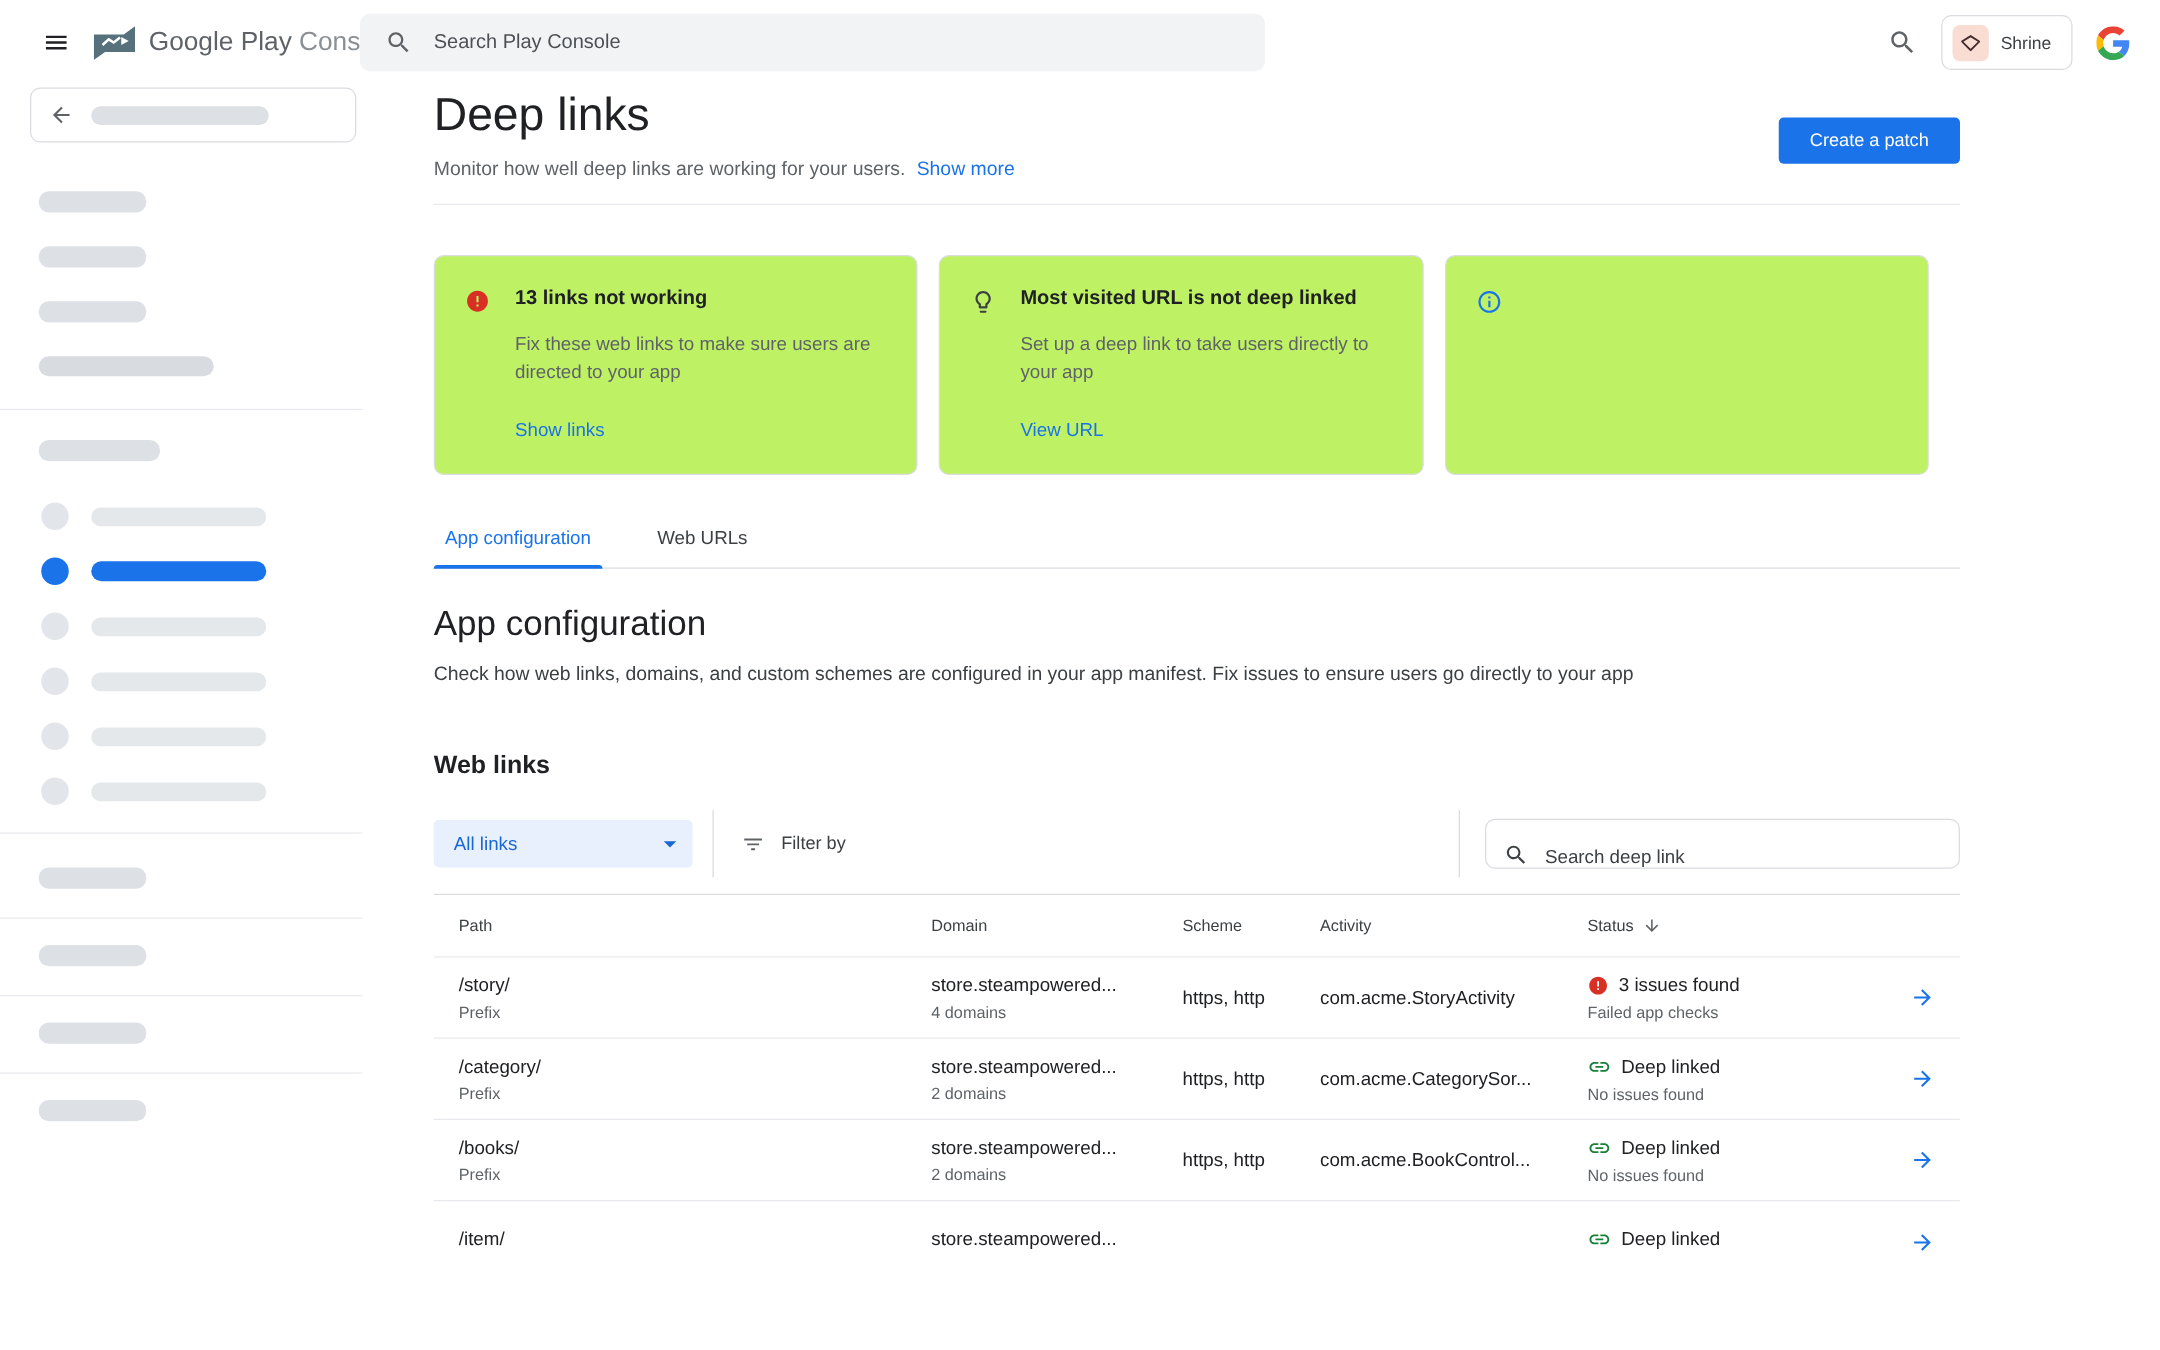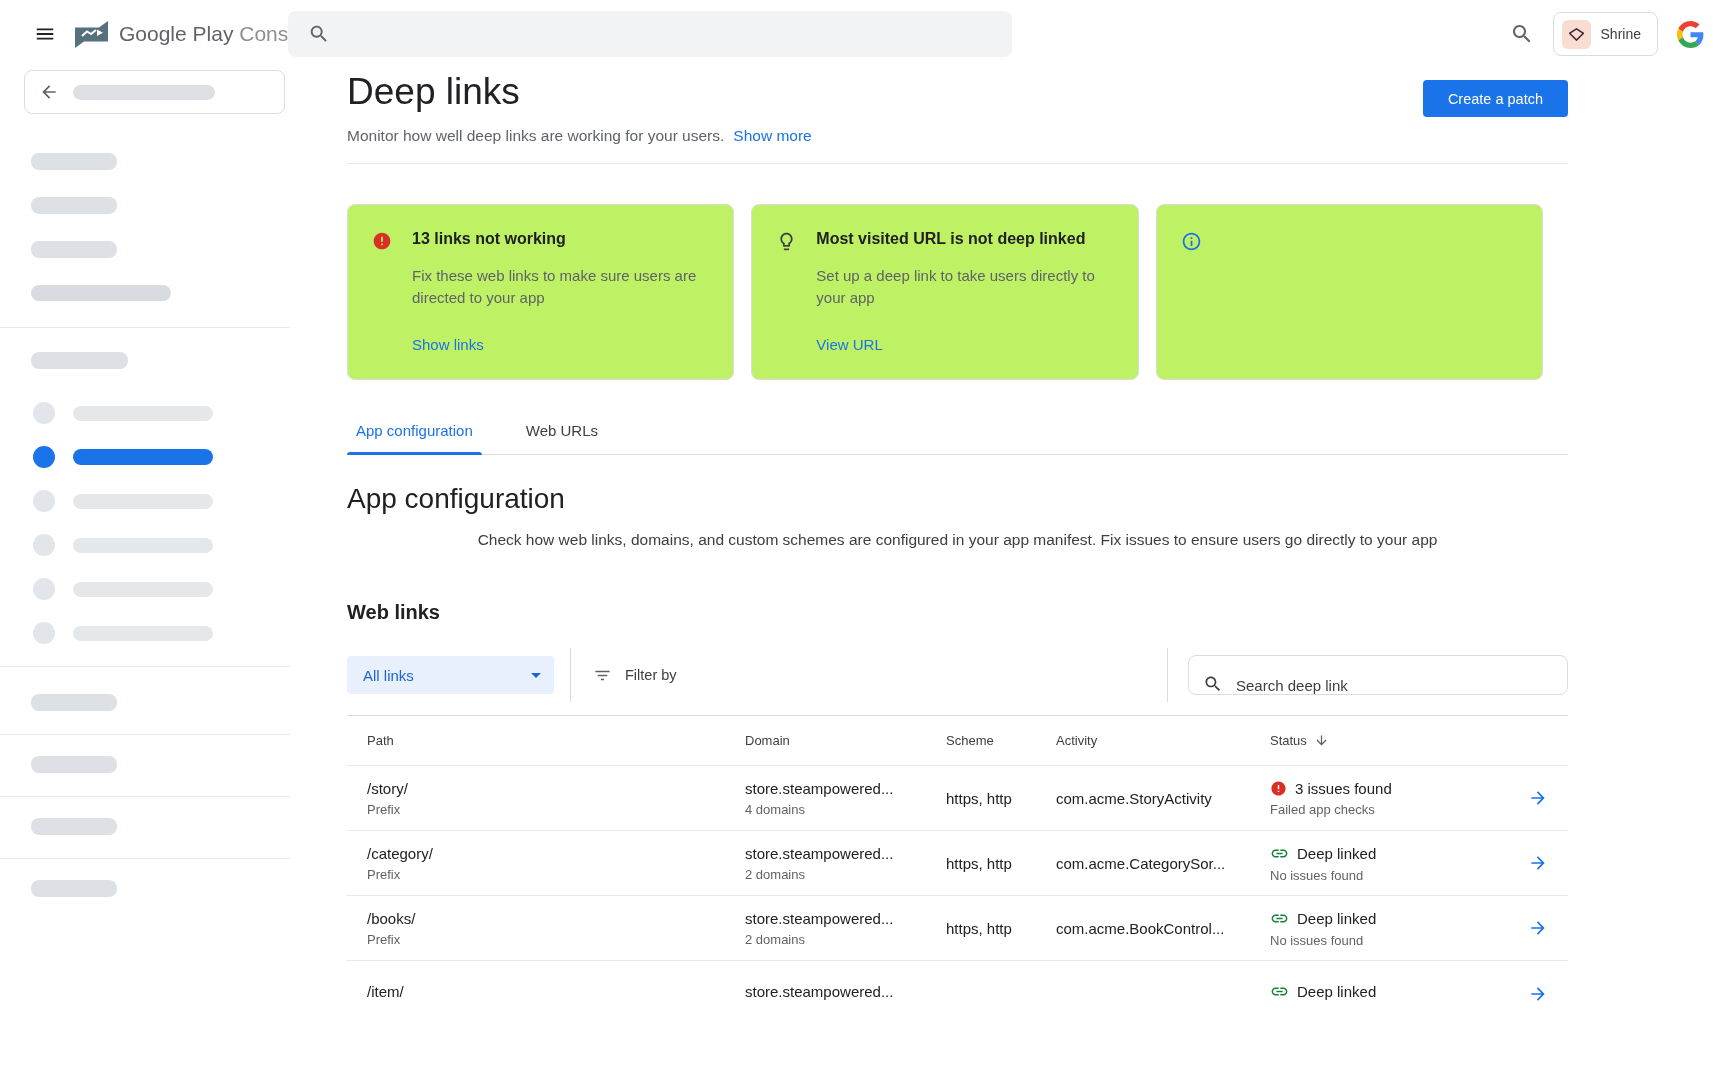--- a/index.html
+++ b/index.html
@@ -62,21 +62,21 @@
   .sk-item { display: flex; align-items: center; gap: 18px; margin-left: 33px; cursor: pointer; }
   .sk-circle { width: 22px; height: 22px; border-radius: 50%; background: #e2e5e9; flex-shrink: 0; }
   .sk-item .sk-bar { width: 140px; height: 15px; background: #e5e8eb; }
   .sk-item.active .sk-circle { background: #1a73e8; }
   .sk-item.active .sk-bar { background: #1a73e8; height: 16px; }
   .sk-after { margin-left: 31px; }
   .dv1 { margin-top: 22px; } .dv2 { margin-top: 23px; }
   .b1 { margin-top: 27px; } .b2 { margin-top: 21px; }
 
   
-  .page-header { display: flex; align-items: flex-start; margin-top: 3px; gap: 29px; }
+  .page-header { display: flex; align-items: center; margin-top: 3px; gap: 29px; }
   .page-title { font-size: 37px; font-weight: 500; color: #202124; }
   .page-sub-row { display: flex; align-items: center; gap: 9px; margin-top: 14px; }
   .page-sub { font-size: 15.5px; color: #5f6368; }
   .link { color: #1a73e8; cursor: pointer; font-size: 15.5px; }
   .header-actions { margin-left: auto; display: flex; gap: 16px; margin-top: 9px; }
   .version-btn {
     height: 37px; background: #e8f0fe; color: #1967d2; border: none; border-radius: 4px;
     font-size: 14.5px; font-family: "Liberation Sans", sans-serif;
     display: flex; align-items: center; gap: 10px; padding: 0 12px 0 16px; cursor: pointer;
   }
@@ -103,21 +103,21 @@
   .tabs { margin-top: 42px; display: flex; border-bottom: 1px solid #dadce0; }
   .tab { position: relative; padding: 0 9px 15px; margin-right: 35px; font-size: 15px; color: #3c4043; cursor: pointer; }
   .tab.active { color: #1a73e8; }
   .tab.active::after {
     content: ""; position: absolute; left: 0; right: 0; bottom: -1px;
     height: 3px; background: #1a73e8; border-radius: 3px 3px 0 0;
   }
 
   
   .section-heading { margin-top: 28px; font-size: 28px; font-weight: 500; color: #202124; }
-  .section-desc { margin-top: 16px; font-size: 15.5px; color: #3c4043; text-align: center; }
+  .section-desc { margin-top: 16px; font-size: 15.5px; color: #3c4043; }
   .weblinks-heading { margin-top: 52px; font-size: 20px; font-weight: 700; color: #202124; }
 
   
   .toolbar { margin-top: 24px; display: flex; align-items: center; padding-bottom: 13px; border-bottom: 1px solid #dadce0; }
   .links-select {
     width: 207px; height: 38px; background: #e8f0fe; border: none; border-radius: 4px;
     display: flex; align-items: center; padding: 0 13px 0 16px; cursor: pointer;
     color: #1967d2; font-size: 15px; font-family: "Liberation Sans", sans-serif;
   }
   .links-select .caret-down { margin-left: auto; }
@@ -174,20 +174,21 @@
       <span class="logo-text"><span>Google Play</span> <span class="lt2">Console</span></span>
     </div>
   </div>
 
   <div class="topbar-search">
     <span>
       <svg width="22" height="22" viewBox="0 0 24 24">
           <path fill="#5f6368" d="M15.5 14h-.79l-.28-.27C15.41 12.59 16 11.11 16 9.5 16 5.91 13.09 3 9.5 3S3 5.91 3 9.5 5.91 16 9.5 16c1.61 0 3.09-.59 4.23-1.57l.27.28v.79l5 4.99L20.49 19l-4.99-5zm-6 0C7.01 14 5 11.99 5 9.5S7.01 5 9.5 5 14 7.01 14 9.5 11.99 14 9.5 14z"></path>
         </svg>
     </span>
+    <input type="text" placeholder="Search Play Console" style="">
   </div>
 
   <div class="topbar-right">
     <button class="icon-btn">
       <span>
         <svg width="24" height="24" viewBox="0 0 24 24">
             <path fill="#5f6368" d="M15.5 14h-.79l-.28-.27C15.41 12.59 16 11.11 16 9.5 16 5.91 13.09 3 9.5 3S3 5.91 3 9.5 5.91 16 9.5 16c1.61 0 3.09-.59 4.23-1.57l.27.28v.79l5 4.99L20.49 19l-4.99-5zm-6 0C7.01 14 5 11.99 5 9.5S7.01 5 9.5 5 14 7.01 14 9.5 11.99 14 9.5 14z"></path>
           </svg>
       </span>
     </button>

